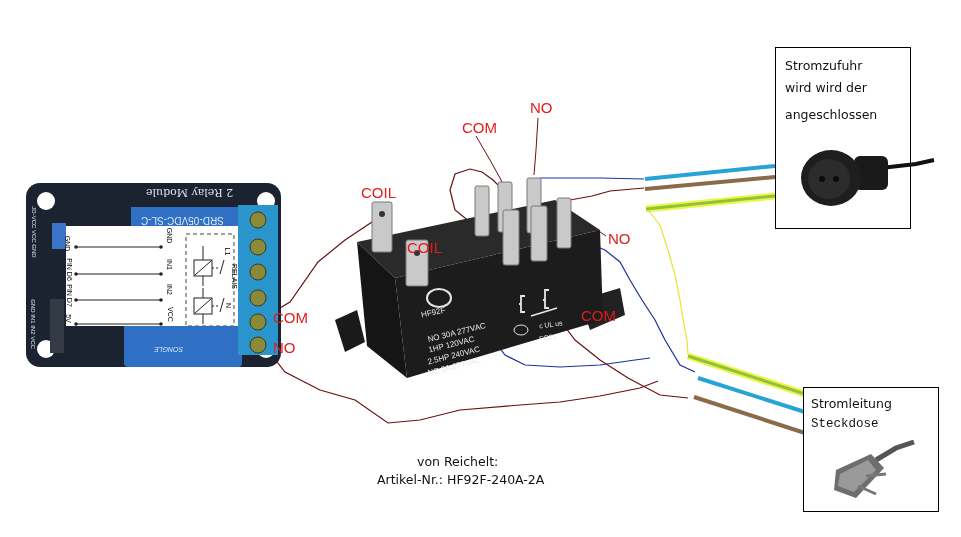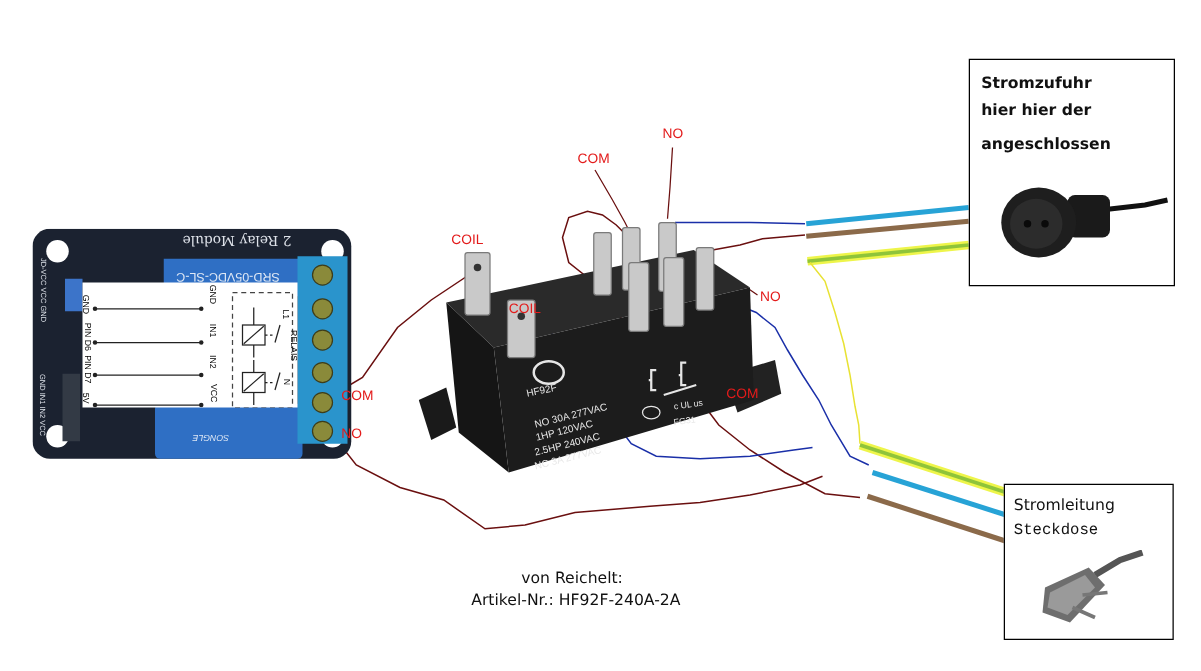--- a/index.html
+++ b/index.html
@@ -1,18 +1,18 @@
 <!DOCTYPE html>
 <html><head>
 <meta charset="utf-8">
 <style>
   html, body { margin: 0; padding: 0; background: #ffffff; }
   body { width: 961px; height: 537px; position: relative; overflow: hidden; font-family: "Liberation Sans", sans-serif; }
   .abs { position: absolute; }
-  .red-label { position: absolute; color: #e31b1b; font-family: "Liberation Sans", sans-serif; font-size: 11px; line-height: 15px; white-space: nowrap; }
+  .red-label { position: absolute; color: #e31b1b; font-family: "Liberation Sans", sans-serif; font-size: 15px; line-height: 15px; white-space: nowrap; }
   .box { position: absolute; border: 1px solid #000; background: #fff; box-sizing: border-box; }
   .box-text { position: absolute; font-family: "DejaVu Sans", sans-serif; font-size: 12.5px; line-height: 22px; color: #111; white-space: nowrap; }
   .spell { text-decoration: underline wavy #e04040; text-decoration-thickness: 1px; text-underline-offset: 3px; }
   .note { position: absolute; font-family: "DejaVu Sans", sans-serif; font-size: 12.5px; line-height: 20px; color: #111; white-space: nowrap; }
 </style>
 </head>
 <body>
 
 <svg class="abs" style="left:0;top:0" width="961" height="537">
 
@@ -176,23 +176,23 @@
   <div class="abs" style="left:204px;top:164px;color:#e8e8e8;font-size:7px;transform:rotate(-8deg);">FG31</div>
 </div>
 
 <div class="red-label" style="left:361px;top:185px;">COIL</div>
 <div class="red-label" style="left:407px;top:240px;">COIL</div>
 <div class="red-label" style="left:462px;top:120px;">COM</div>
 <div class="red-label" style="left:530px;top:100px;">NO</div>
 <div class="red-label" style="left:608px;top:231px;">NO</div>
 <div class="red-label" style="left:581px;top:308px;">COM</div>
 
-<div class="box" style="left:775px;top:47px;width:165px;height:182px;font-weight:bold;">
+<div class="box" style="left:775px;top:47px;width:136px;height:182px;">
   <div class="box-text" style="left:9px;top:7px;">Stromzufuhr</div>
-  <div class="box-text" style="left:9px;top:29px;">hier hier der</div>
+  <div class="box-text" style="left:9px;top:29px;">wird wird der</div>
   <div class="box-text" style="left:9px;top:56px;">angeschlossen</div>
   <svg class="abs" style="left:20px;top:98px" width="140" height="70">
     <path d="M85,22 L120,18 L138,14" stroke="#111" stroke-width="4" fill="none"></path>
     <rect x="58" y="10" width="34" height="34" rx="6" fill="#1a1a1a"></rect>
     <ellipse cx="35" cy="32" rx="30" ry="28" fill="#1e1e1e"></ellipse>
     <ellipse cx="33" cy="33" rx="21" ry="20" fill="#2c2c2c"></ellipse>
     <circle cx="26" cy="33" r="3" fill="#0a0a0a"></circle>
     <circle cx="40" cy="33" r="3" fill="#0a0a0a"></circle>
   </svg>
 </div>

